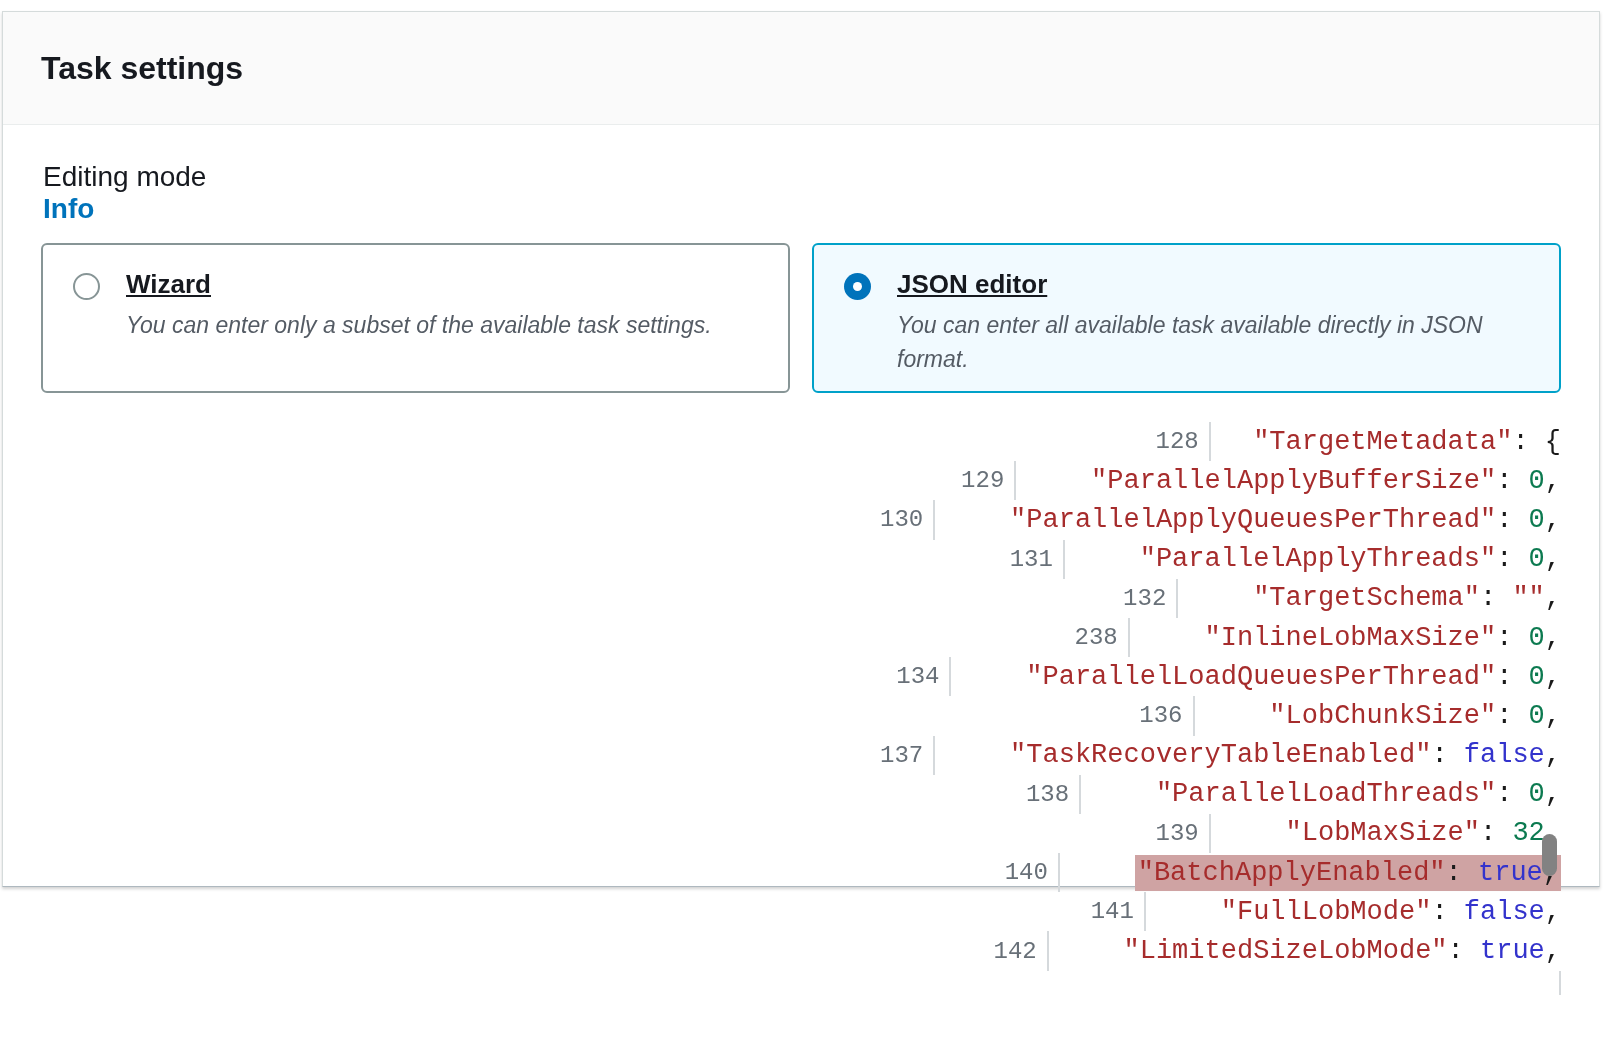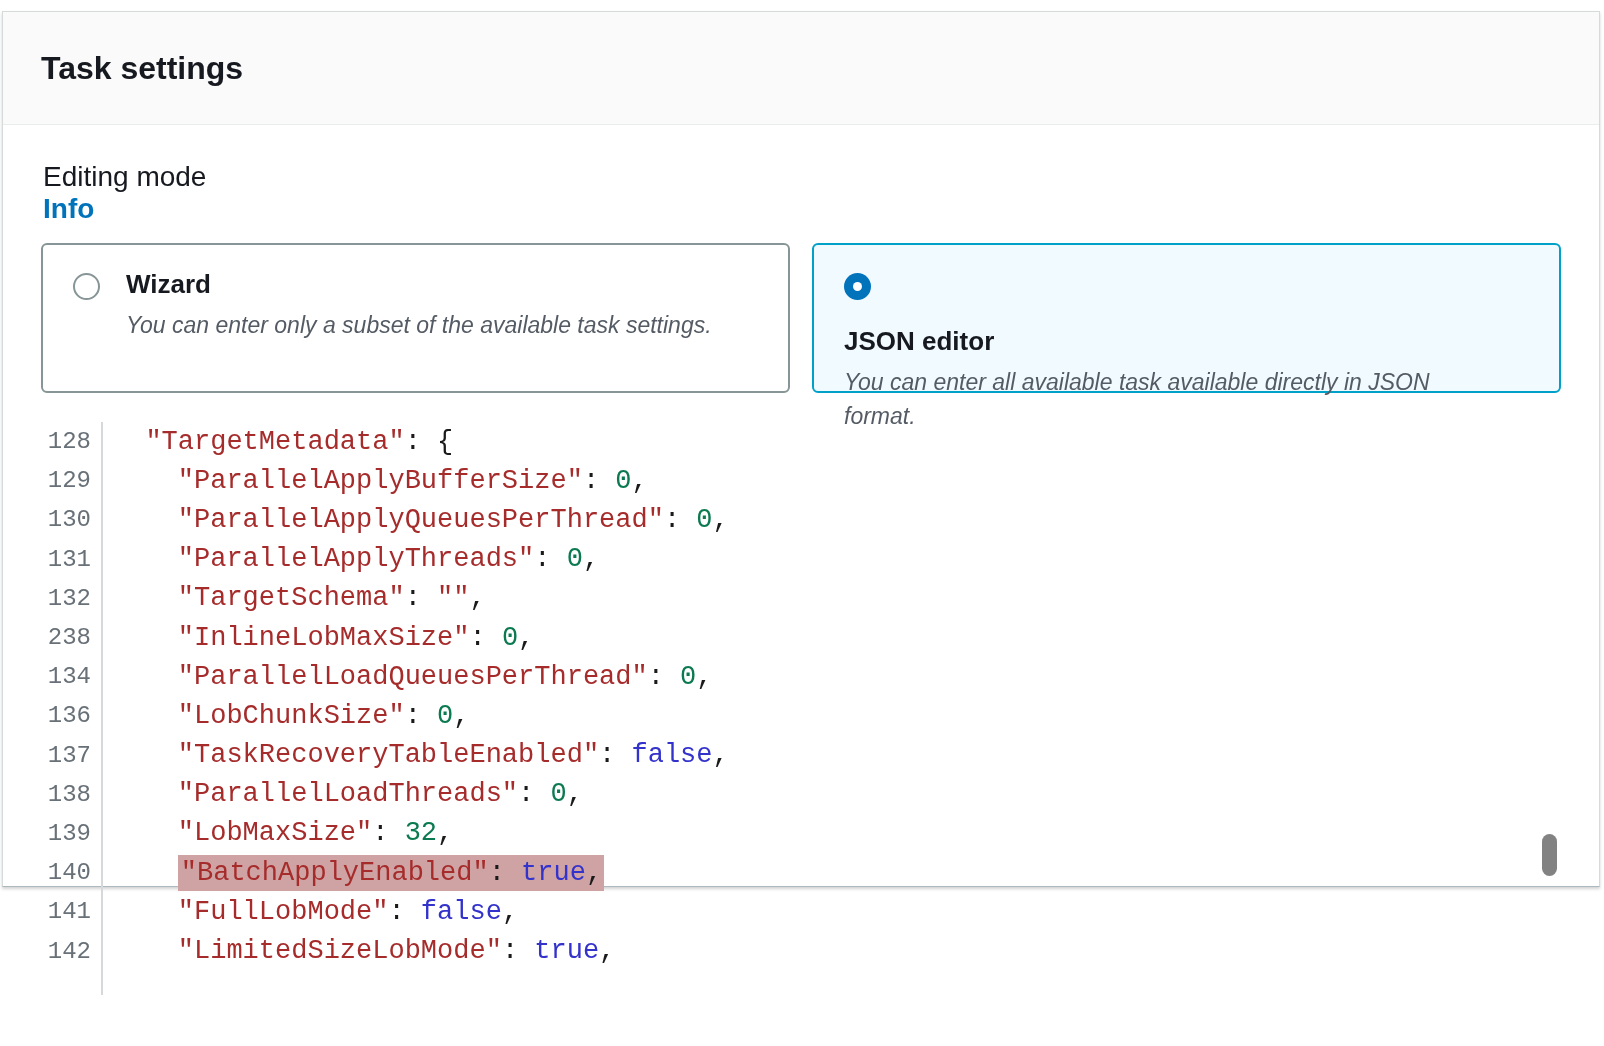--- a/index.html
+++ b/index.html
@@ -39,41 +39,41 @@
   .mode-row { display: flex; align-items: baseline; margin: 4px 0 18px 2px; flex-direction: column; }
   .mode-label { font-size: 28px; color: #16191f; }
   .info-link { font-size: 28px; font-weight: 700; color: var(--accent); cursor: pointer; }
 
   .tiles { display: flex; gap: 22px; }
   .tile {
     flex: 1; height: 150px; background: #fff;
     border: 2px solid #879596; border-radius: 6px;
     padding: 24px 24px 0 30px; display: flex; gap: 26px; cursor: pointer;
   }
-  .tile.selected { border-color: var(--tile-border); background: var(--tile-bg); flex-direction: column; }
+  .tile.selected { border-color: var(--tile-border); background: var(--tile-bg); }
   .radio {
     width: 27px; height: 27px; border-radius: 50%; flex: none; margin-top: 4px;
     border: 2px solid #879596; background: #fff; position: relative;
   }
   .radio.selected { border: none; background: var(--accent); }
   .radio.selected::after {
     content: ""; position: absolute; left: 50%; top: 50%;
     width: 9px; height: 9px; margin: -4.5px 0 0 -4.5px;
     border-radius: 50%; background: #fff;
   }
-  .tile-title { font-size: 26px; font-weight: 700; margin-bottom: 8px; }
+  .tile-title { font-size: 26px; font-weight: 700; margin-bottom: 8px; text-decoration: underline; }
   .tile-desc { font-size: 23px; color: #545b64; line-height: 34px; font-style: italic; }
   .tile.selected .tile-desc { max-width: 620px; }
 
   .editor {
     margin-top: 29px;
     font-family: "Liberation Mono", "DejaVu Sans Mono", monospace;
     font-size: 27px; cursor: text;
   }
-  .code-row { display: flex; height: 39.2px; align-items: center; }
+  .code-row { display: flex; height: 39.2px; align-items: center; justify-content: flex-end; }
   .ln {
     flex: none; width: 62px; text-align: right; color: var(--c-ln);
     font-size: 24px; padding-right: 10px; align-self: stretch;
     display: flex; align-items: center; justify-content: flex-end;
     border-right: 2px solid #d5d9dc;
   }
   .code { padding-left: 10px; white-space: pre; }
   .sp { white-space: pre; }
   .k, .v-string { color: var(--c-key); }
   .v-number { color: var(--c-num); }

